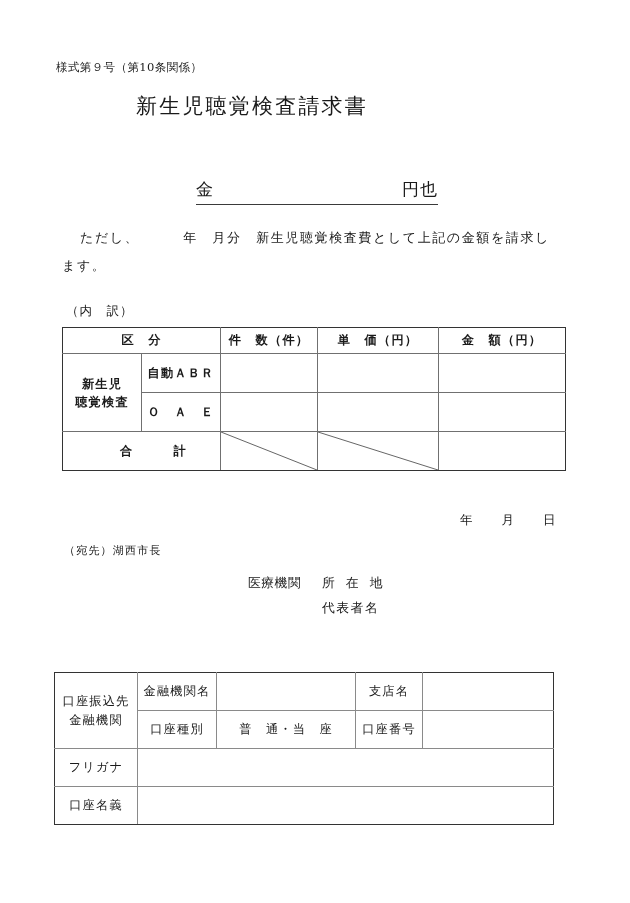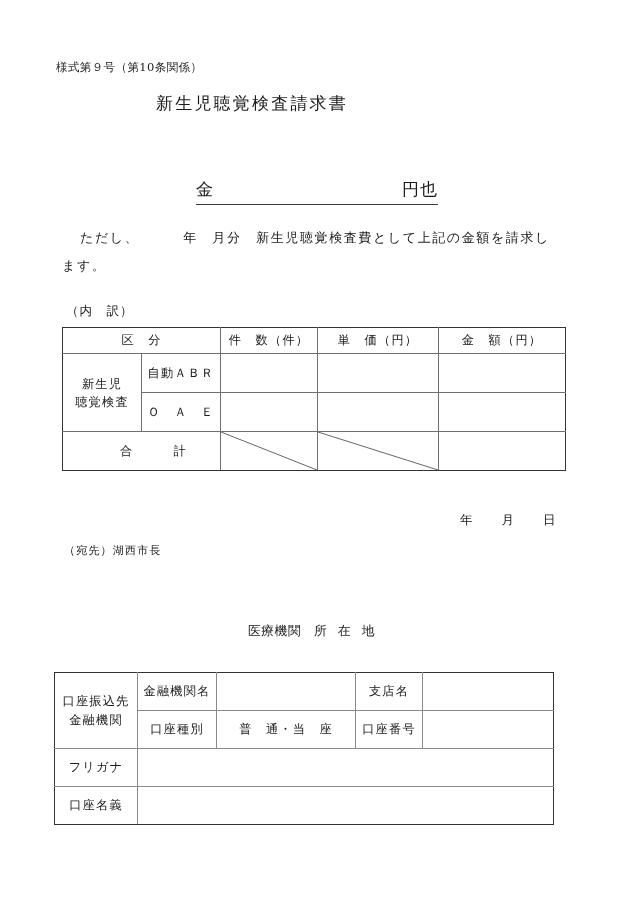--- a/index.html
+++ b/index.html
@@ -33,21 +33,21 @@
     white-space: nowrap;
   }
 
   
   .doc-title {
     position: absolute;
     left: 0;
     top: 92px;
     width: 504px;
     text-align: center;
-    font-size: 17px;
+    font-size: 21px;
     letter-spacing: 2.2px;
     white-space: nowrap;
   }
 
   
   .amount-line {
     position: absolute;
     left: 196px;
     top: 178px;
     width: 242px;
@@ -106,20 +106,21 @@
     border-collapse: collapse;
     table-layout: fixed;
     font-size: 12.2px;
   }
   .tbl-breakdown td {
     border: 1px solid #707070;
     padding: 0;
     text-align: center;
     vertical-align: middle;
     letter-spacing: 1.2px;
+    font-weight: bold;
   }
   .tbl-breakdown .outer-top { border-top: 1.4px solid #333; }
   .tbl-breakdown .outer-left { border-left: 1.4px solid #333; }
   .tbl-breakdown .outer-right { border-right: 1.4px solid #333; margin-top: 22px; }
   .tbl-breakdown .outer-bottom { border-bottom: 1.4px solid #333; }
 
   .hdr-row td { height: 25px; }
   .data-row td { height: 38px; }
   .total-row td { height: 38px; padding-left: 24px; }
 
@@ -175,27 +176,26 @@
     font-size: 12.8px;
     letter-spacing: 1.5px;
   }
   .inst-row {
     height: 25px;
     line-height: 25px;
     white-space: nowrap;
   }
   .inst-lead {
     display: inline-block;
-    width: 66px;
+    width: 74px;
     letter-spacing: 0.5px;
   }
   .inst-field {
     display: inline-block;
     letter-spacing: 3.5px;
-    margin-top: 48px;
   }
   .inst-field.narrow { letter-spacing: 1.5px; }
 
   
   .tbl-bank {
     position: absolute;
     left: 54px;
     top: 672px;
     width: 494px;
     border-collapse: collapse;
@@ -292,20 +292,23 @@
   </div>
 
   <div class="addressee">
     <span>（宛先）</span><span>湖西市長</span>
   </div>
 
   <div class="inst-block">
     <div class="inst-row">
       <span class="inst-lead">医療機関</span><span class="inst-field">所 在 地</span>
     </div>
+    <div class="inst-row">
+      <span class="inst-lead"></span><span class="inst-field narrow">代表者名</span>
+    </div>
   </div>
 
   <table class="tbl-bank">
     <tbody>
         <tr>
       <td class="ob-top ob-left bk-c1" rowspan="2">
         <div class="bk-stack">口座振込先</div>
         <div class="bk-stack">金融機関</div>
       </td>
       <td class="ob-top bk-c2">金融機関名</td>

